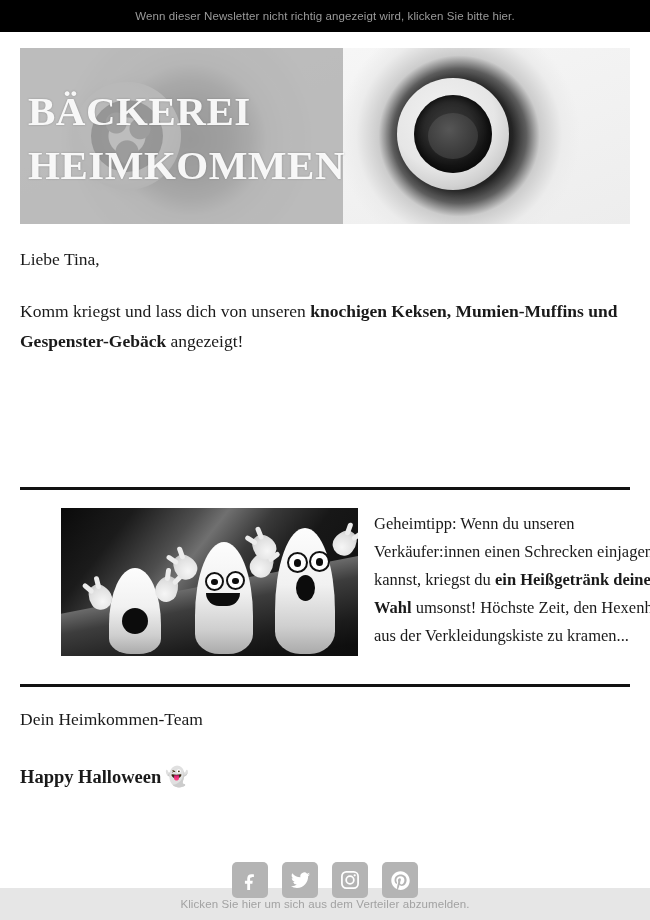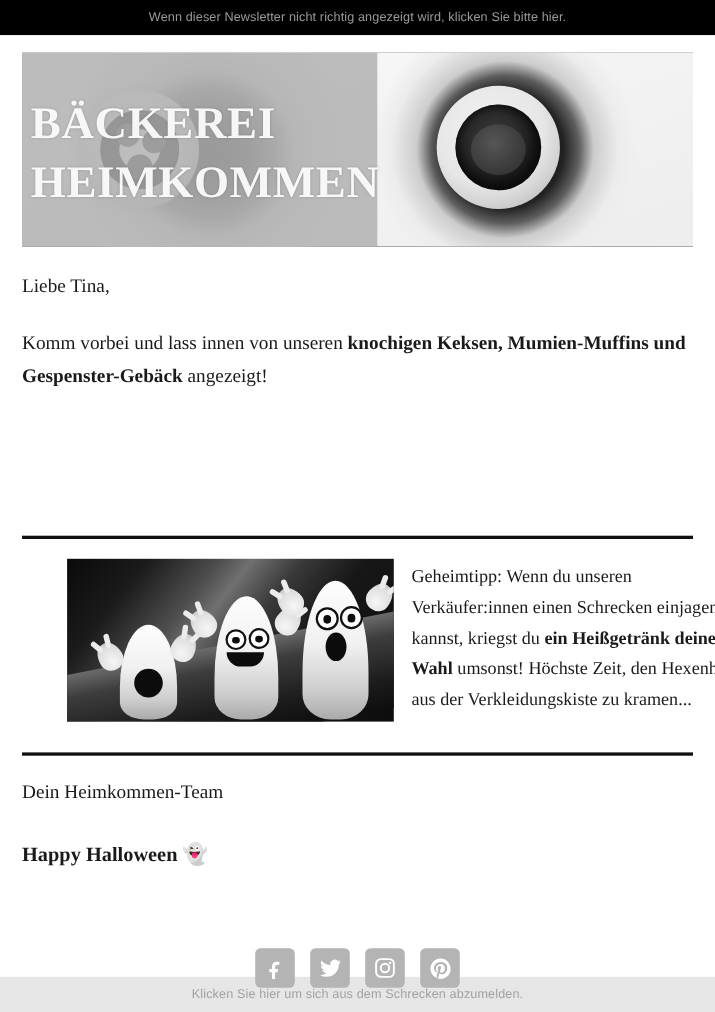--- a/index.html
+++ b/index.html
@@ -339,21 +339,21 @@
     <div class="hero-overlay"></div>
     <div class="hero-title">
       <span class="l1">BÄCKEREI</span>
       <span class="l2">HEIMKOMMEN</span>
     </div>
   </div>
 
   <div class="body-wrap">
     <p class="txt greet">Liebe Tina,</p>
     <p class="txt">
-      <span>Komm vorbei und lass innen von unseren </span><b>knochigen Keksen, Mumien-Muffins und Gespenster-Gebäck</b><span> angezeigt!</span>
+      <span>Komm kriegst und lass dich von unseren </span><b>knochigen Keksen, Mumien-Muffins und Gespenster-Gebäck</b><span> angezeigt!</span>
     </p>
   </div>
 
   <div class="divider" id="divider-top"></div>
 
   <div class="ghost-section">
     <div class="ghost-photo">
       <div class="ghost-floor"></div>
       <div class="ghost" id="ghost-1">
         <span class="arm left"></span>
@@ -411,14 +411,14 @@
     <a class="social-btn" href="#">
       <svg width="21" height="21" viewBox="0 0 24 24">
         <path fill="#ffffff" d="M12 1.5C6.2 1.5 1.5 6.2 1.5 12c0 4.45 2.77 8.25 6.68 9.78-.09-.83-.17-2.1.04-3.01.19-.81 1.24-5.18 1.24-5.18s-.32-.64-.32-1.58c0-1.48.86-2.58 1.93-2.58.91 0 1.35.68 1.35 1.5 0 .92-.58 2.29-.88 3.56-.25 1.07.53 1.94 1.58 1.94 1.9 0 3.36-2 3.36-4.9 0-2.56-1.84-4.35-4.47-4.35-3.04 0-4.83 2.28-4.83 4.64 0 .92.35 1.9.79 2.44.09.1.1.2.07.31-.08.33-.26 1.06-.29 1.2-.05.2-.16.24-.36.15-1.36-.63-2.2-2.6-2.2-4.19 0-3.41 2.48-6.54 7.14-6.54 3.75 0 6.66 2.67 6.66 6.24 0 3.73-2.35 6.72-5.6 6.72-1.1 0-2.13-.57-2.48-1.24l-.68 2.57c-.24.94-.9 2.12-1.35 2.84.99.3 2.04.47 3.14.47 5.8 0 10.5-4.7 10.5-10.5S17.8 1.5 12 1.5z"></path>
       </svg>
     </a>
   </div>
 
 </div>
 
 <div class="footer">
-  <a class="footer-link" href="#">Klicken Sie hier um sich aus dem Schrecken abzumelden.</a>
+  <a class="footer-link" href="#">Klicken Sie hier um sich aus dem Verteiler abzumelden.</a>
 </div>
 
 </body></html>

